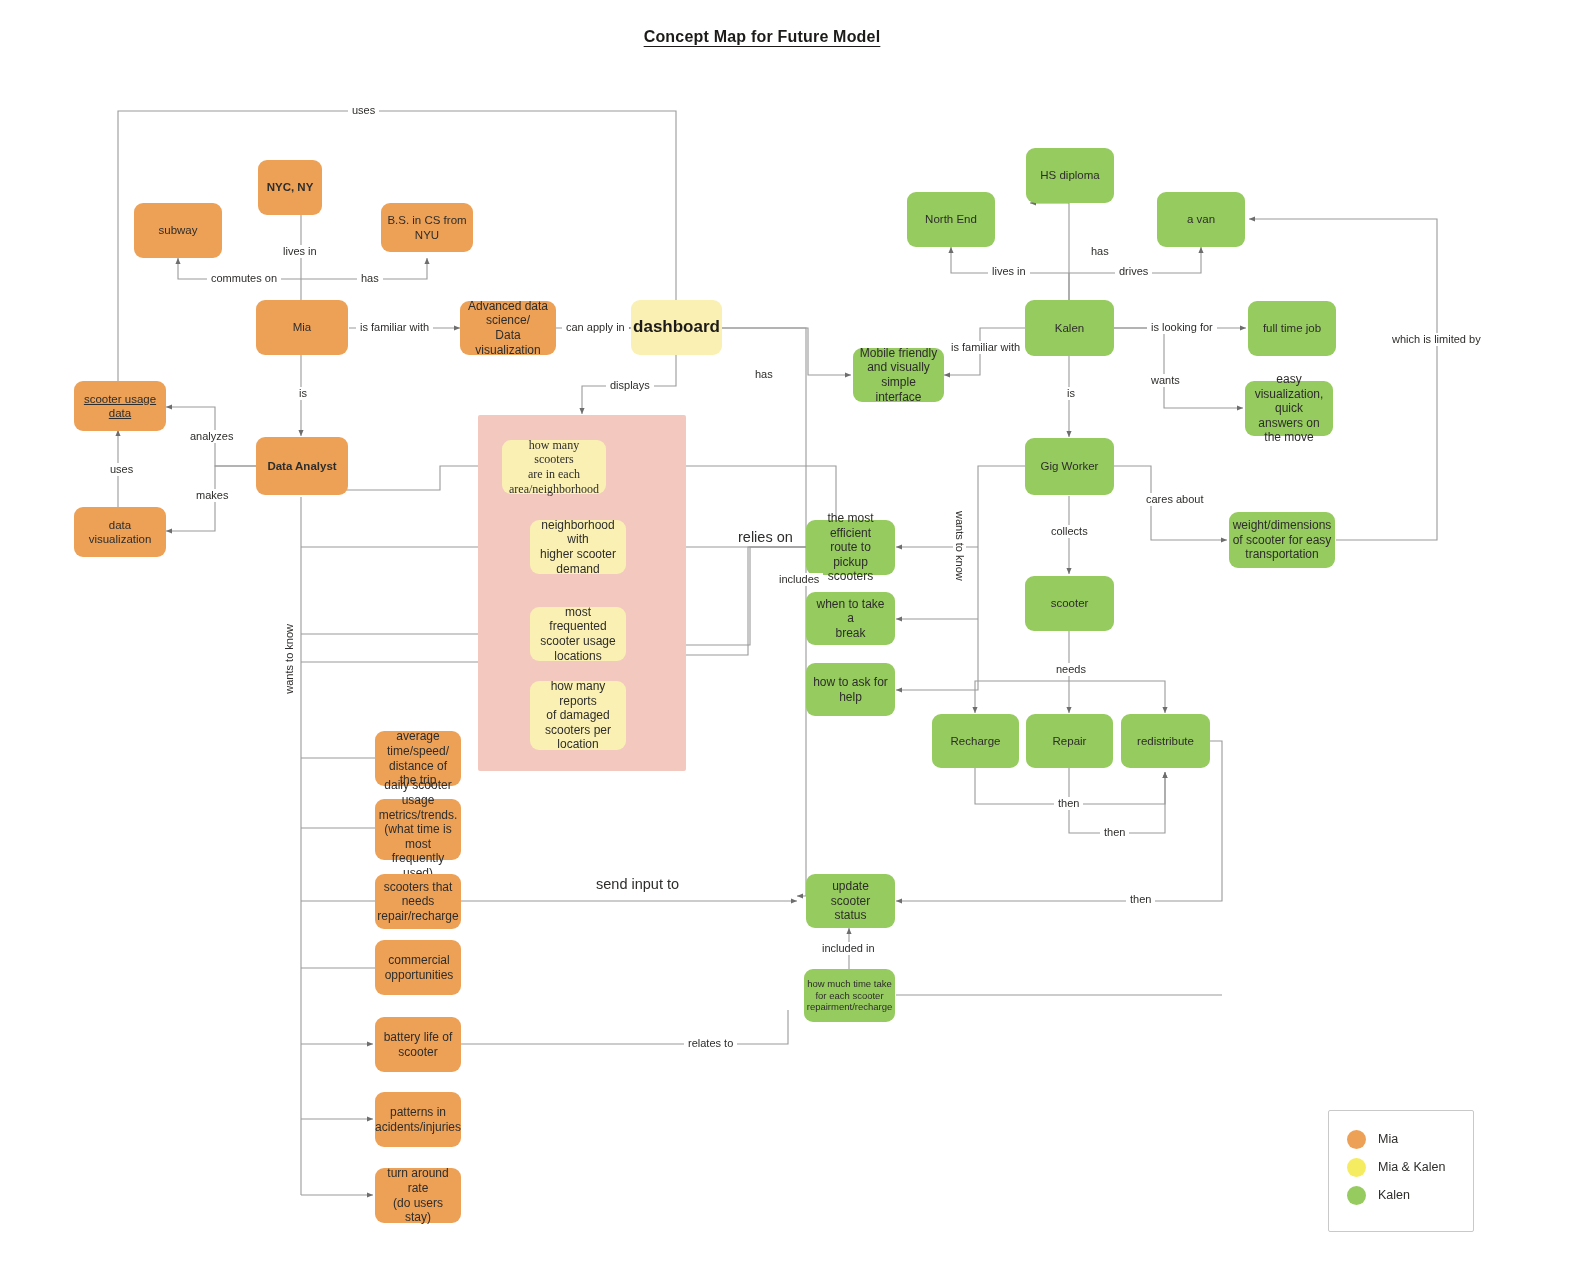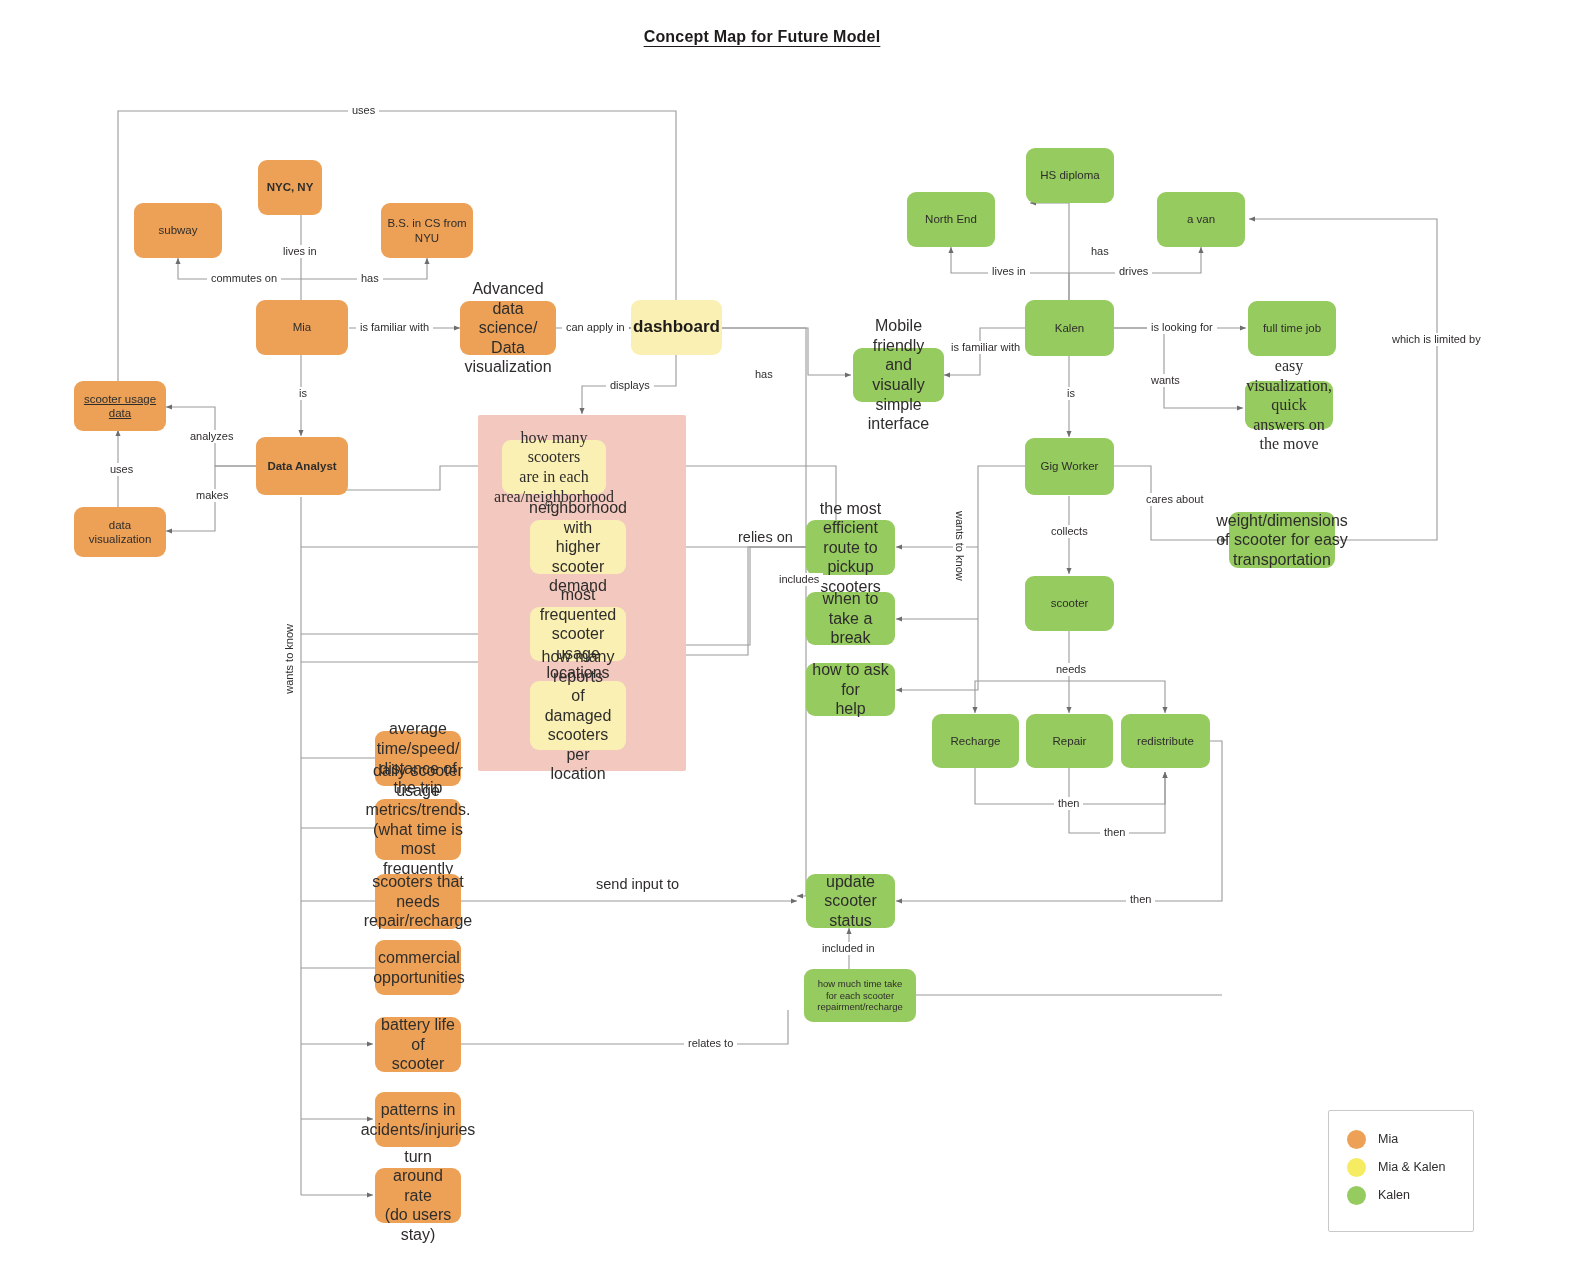--- a/index.html
+++ b/index.html
@@ -23,21 +23,21 @@
     border-radius:9px;
     display:flex;align-items:center;justify-content:center;
     text-align:center;line-height:1.22;
     font-size:11.5px;color:#2e2d2b;
     padding:4px 6px;white-space:pre-line;
   }
   .mia{background:#eda157;}
   .kalen{background:#96cb5f;}
   .both{background:#faf0b3;}
   .node.big{font-size:17px;font-weight:bold;color:#1c1b19;}
-  .node.sm{font-size:16px;}
+  .node.sm{font-size:12px;}
 
   .panel{
     position:absolute;background:#f2c8bf;border-radius:2px;
   }
 
   .elabel{
     position:absolute;font-size:11px;color:#2e2d2b;
     background:#ffffff;padding:0 4px;white-space:nowrap;
     line-height:13px;
   }
@@ -164,21 +164,21 @@
 
       <path d="M896,995 L1222,995"></path>
 
     </g>
   </svg>
 
   <div class="panel" style="left:478px;top:415px;width:208px;height:356px;"></div>
 
   <div class="node mia" style="left:134px;top:203px;width:88px;height:55px;">subway</div>
   <div class="node mia" style="left:258px;top:160px;width:64px;height:55px;font-weight:bold;">NYC, NY</div>
-  <div class="node mia" style="left:381px;top:203px;width:92px;height:55px;">B.S. in CS from NYU</div>
+  <div class="node mia" style="left:381px;top:203px;width:92px;height:49px;">B.S. in CS from NYU</div>
   <div class="node mia" style="left:256px;top:300px;width:92px;height:55px;">Mia</div>
   <div class="node mia sm" style="left:460px;top:301px;width:96px;height:54px;">Advanced data
 science/
 Data visualization</div>
   <div class="node both big" style="left:631px;top:300px;width:91px;height:55px;">dashboard</div>
   <div class="node mia" style="left:74px;top:381px;width:92px;height:50px;text-decoration:underline;">scooter usage data</div>
   <div class="node mia" style="left:74px;top:507px;width:92px;height:50px;">data visualization</div>
   <div class="node mia" style="left:256px;top:437px;width:92px;height:58px;font-weight:bold;">Data Analyst</div>
 
   <div class="node both sm" style="left:502px;top:440px;width:104px;height:54px;font-family:Liberation Serif, serif;">how many scooters
@@ -215,21 +215,21 @@
 (do users stay)</div>
 
   <div class="node kalen sm" style="left:853px;top:348px;width:91px;height:54px;">Mobile friendly
 and visually simple
 interface</div>
   <div class="node kalen" style="left:907px;top:192px;width:88px;height:55px;">North End</div>
   <div class="node kalen" style="left:1026px;top:148px;width:88px;height:55px;">HS diploma</div>
   <div class="node kalen" style="left:1157px;top:192px;width:88px;height:55px;">a van</div>
   <div class="node kalen" style="left:1025px;top:300px;width:89px;height:56px;">Kalen</div>
   <div class="node kalen" style="left:1248px;top:301px;width:88px;height:55px;">full time job</div>
-  <div class="node kalen sm" style="left:1245px;top:381px;width:88px;height:48px;font-family:Liberation Serif, serif;">easy visualization,
+  <div class="node kalen sm" style="left:1245px;top:381px;width:88px;height:55px;">easy visualization,
 quick answers on
 the move</div>
   <div class="node kalen" style="left:1025px;top:438px;width:89px;height:57px;">Gig Worker</div>
   <div class="node kalen sm" style="left:1229px;top:512px;width:106px;height:56px;">weight/dimensions
 of scooter for easy
 transportation</div>
 
   <div class="node kalen sm" style="left:806px;top:520px;width:89px;height:55px;">the most efficient
 route to pickup
 scooters</div>
@@ -238,21 +238,21 @@
   <div class="node kalen sm" style="left:806px;top:663px;width:89px;height:53px;">how to ask for
 help</div>
 
   <div class="node kalen" style="left:1025px;top:576px;width:89px;height:55px;">scooter</div>
   <div class="node kalen" style="left:932px;top:714px;width:87px;height:54px;">Recharge</div>
   <div class="node kalen" style="left:1026px;top:714px;width:87px;height:54px;">Repair</div>
   <div class="node kalen" style="left:1121px;top:714px;width:89px;height:54px;">redistribute</div>
 
   <div class="node kalen sm" style="left:806px;top:874px;width:89px;height:54px;">update scooter
 status</div>
-  <div class="node kalen sm" style="left:804px;top:969px;width:112px;height:53px;font-size:9.5px;">how much time take
+  <div class="node kalen sm" style="left:804px;top:969px;width:91px;height:53px;font-size:9.5px;">how much time take
 for each scooter
 repairment/recharge</div>
 
   <div class="elabel" style="left:348px;top:104px;">uses</div>
   <div class="elabel" style="left:207px;top:272px;">commutes on</div>
   <div class="elabel" style="left:279px;top:245px;">lives in</div>
   <div class="elabel" style="left:357px;top:272px;">has</div>
   <div class="elabel" style="left:356px;top:321px;">is familiar with</div>
   <div class="elabel" style="left:562px;top:321px;">can apply in</div>
   <div class="elabel" style="left:295px;top:387px;">is</div>

